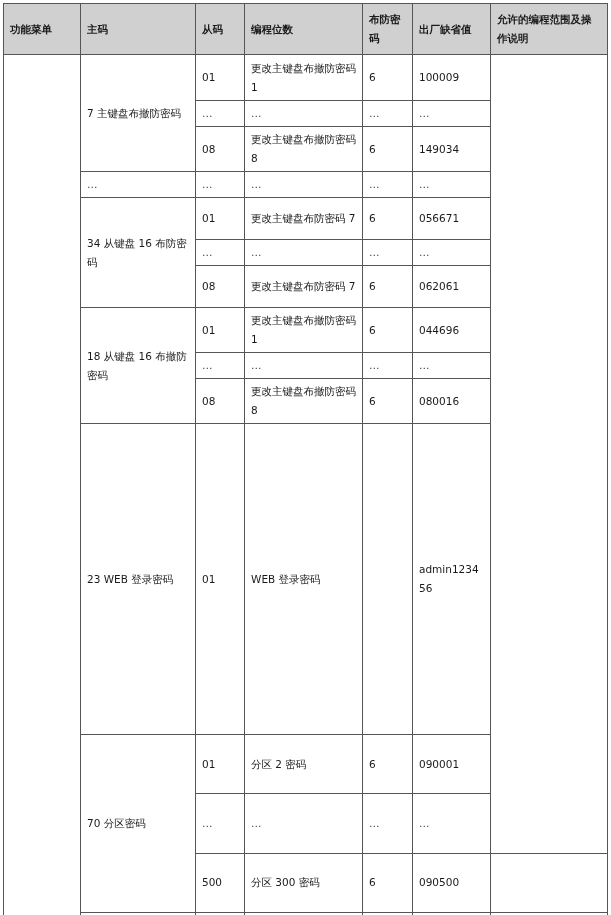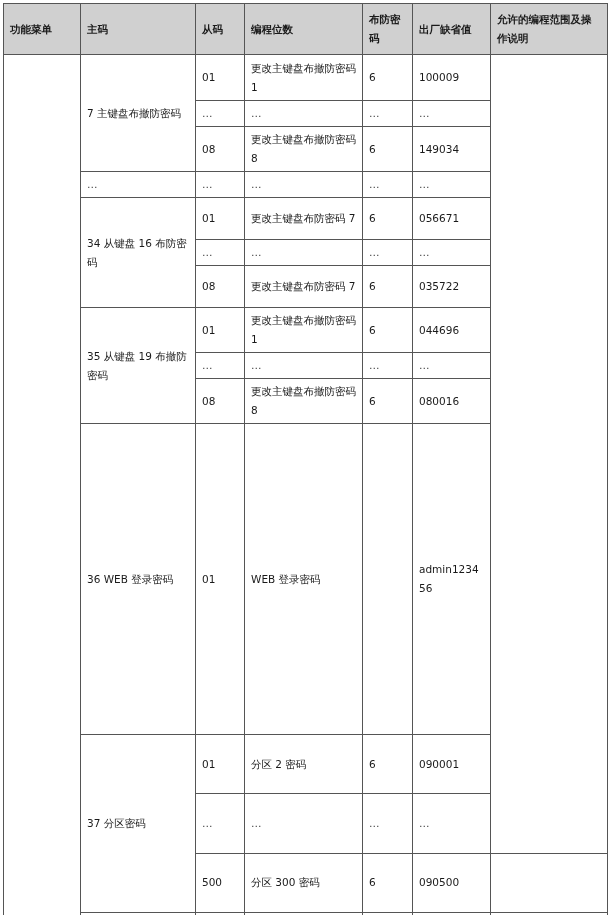--- a/index.html
+++ b/index.html
@@ -91,54 +91,54 @@
     <tr style="height:25px">
       <td class="dots">…</td>
       <td class="dots">…</td>
       <td class="dots">…</td>
       <td class="dots">…</td>
     </tr>
     <tr style="height:42px">
       <td>08</td>
       <td>更改主键盘布防密码 7</td>
       <td>6</td>
-      <td>035722</td>
+      <td>062061</td>
     </tr>
 
     <tr style="height:42px">
-      <td rowspan="3">35 从键盘 19 布撤防密码</td>
+      <td rowspan="3">18 从键盘 16 布撤防密码</td>
       <td>01</td>
       <td>更改主键盘布撤防密码 1</td>
       <td>6</td>
       <td>044696</td>
     </tr>
     <tr style="height:24px">
       <td class="dots">…</td>
       <td class="dots">…</td>
       <td class="dots">…</td>
       <td class="dots">…</td>
     </tr>
     <tr style="height:42px">
       <td>08</td>
       <td>更改主键盘布撤防密码 8</td>
       <td>6</td>
       <td>080016</td>
     </tr>
 
     <tr style="height:43px">
-      <td>36 WEB 登录密码</td>
+      <td>23 WEB 登录密码</td>
       <td>01</td>
       <td>WEB 登录密码</td>
       <td></td>
       <td>admin123456</td>
       <td>最多输入 32 位（数字/字母区分大小写）</td>
     </tr>
 
     <tr style="height:24px">
-      <td rowspan="3">37 分区密码</td>
+      <td rowspan="3">70 分区密码</td>
       <td>01</td>
       <td>分区 2 密码</td>
       <td>6</td>
       <td>090001</td>
       <td rowspan="3">分区密码为 6 位数字</td>
     </tr>
     <tr style="height:24px">
       <td class="dots">…</td>
       <td class="dots">…</td>
       <td class="dots">…</td>

